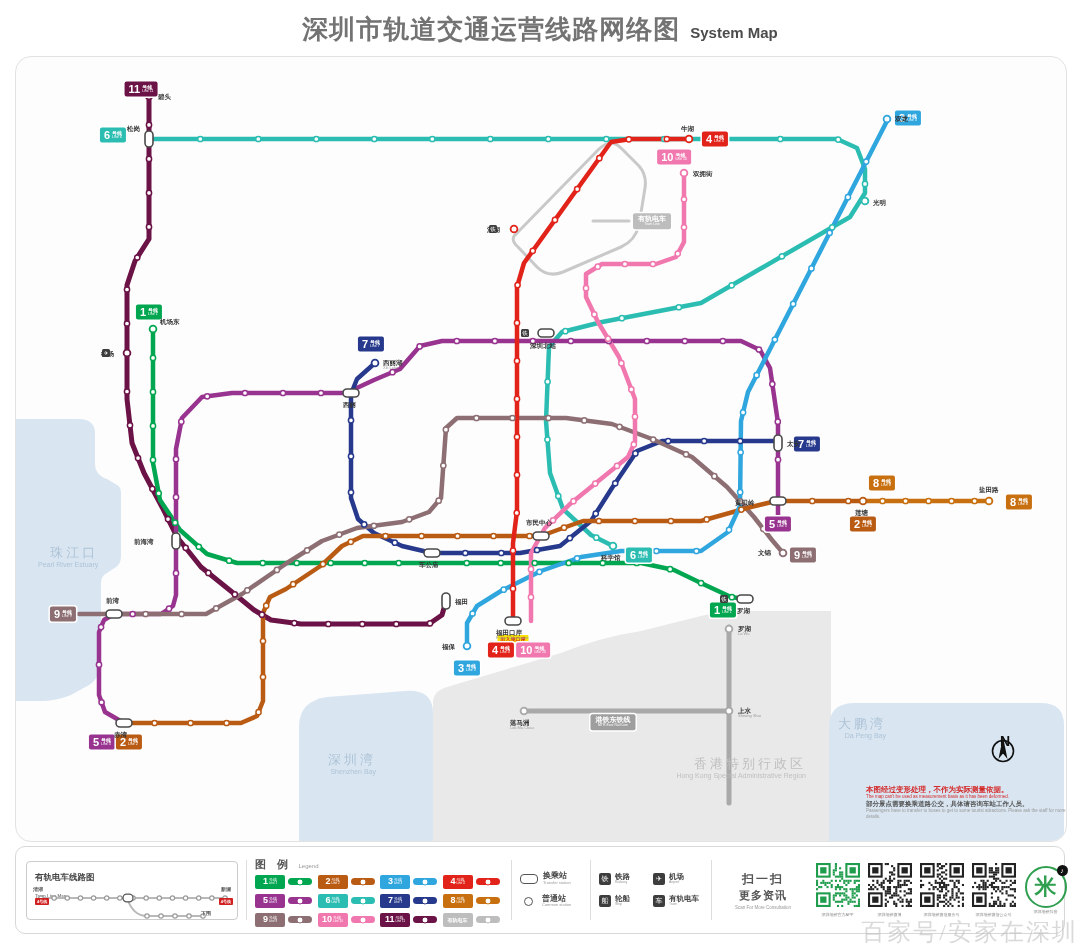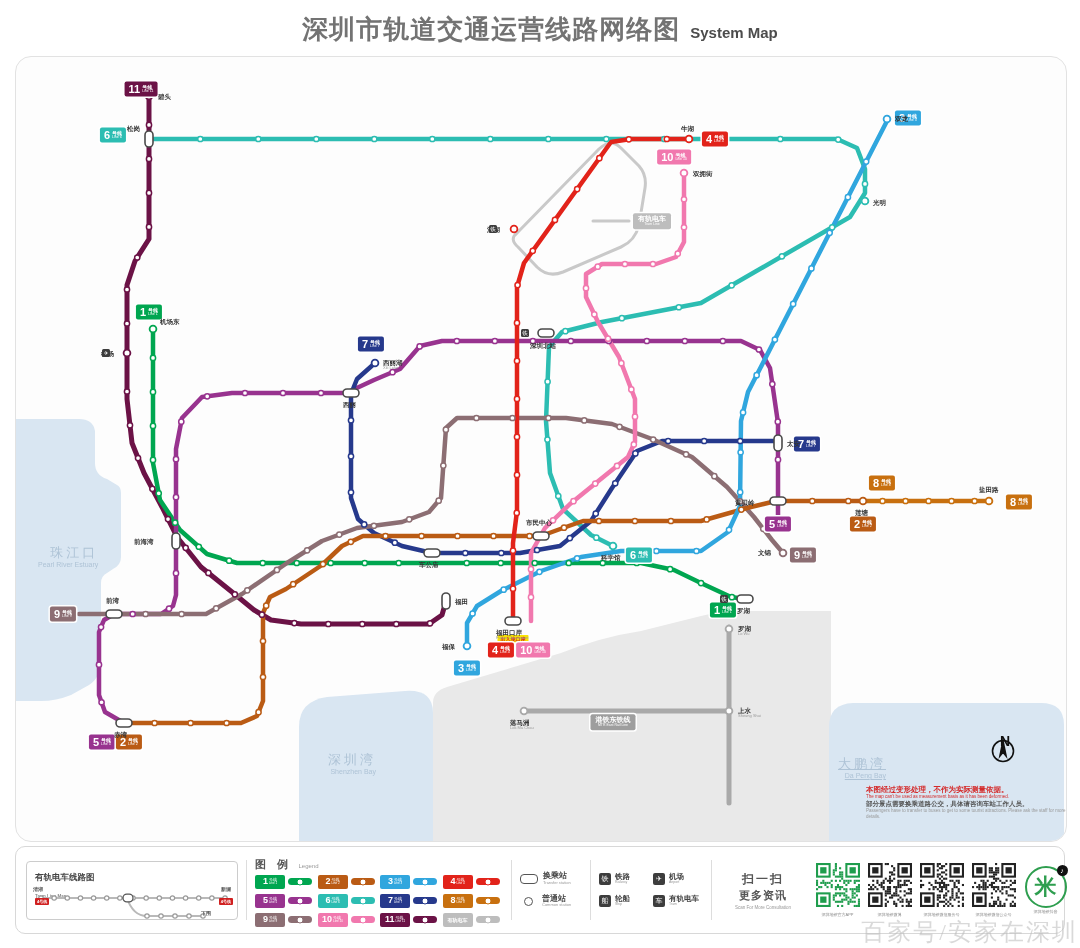--- a/index.html
+++ b/index.html
@@ -378,21 +378,25 @@
     <div class="map-overlay" id="map-overlay">
 
       <div class="water-label" style="left:22px;top:489px;">
         <div class="cn">珠江口</div>
         <div class="en">Pearl River Estuary</div>
       </div>
       <div class="water-label" style="left:312px;top:696px;">
         <div class="cn">深圳湾</div>
         <div class="en">Shenzhen Bay</div>
       </div>
-      <div class="water-label" style="left:822px;top:700px;text-decoration:underline;">
+      <div class="water-label region" style="left:500px;top:700px;width:290px;">
+        <div class="cn">香港特别行政区</div>
+        <div class="en">Hong Kong Special Administrative Region</div>
+      </div>
+      <div class="water-label" style="left:822px;top:660px;">
         <div class="cn">大鹏湾</div>
         <div class="en">Da Peng Bay</div>
       </div>
 
       <div class="compass">
         <div class="n">N</div>
         <svg width="30" height="32" viewBox="0 0 30 32">
           <circle cx="15" cy="18" r="10.5" fill="none" stroke="#111" stroke-width="1.6"></circle>
           <polygon points="15,4 10.5,26 15,20.5" fill="#111"></polygon>
           <polygon points="15,4 19.5,26 15,20.5" fill="#111"></polygon>

